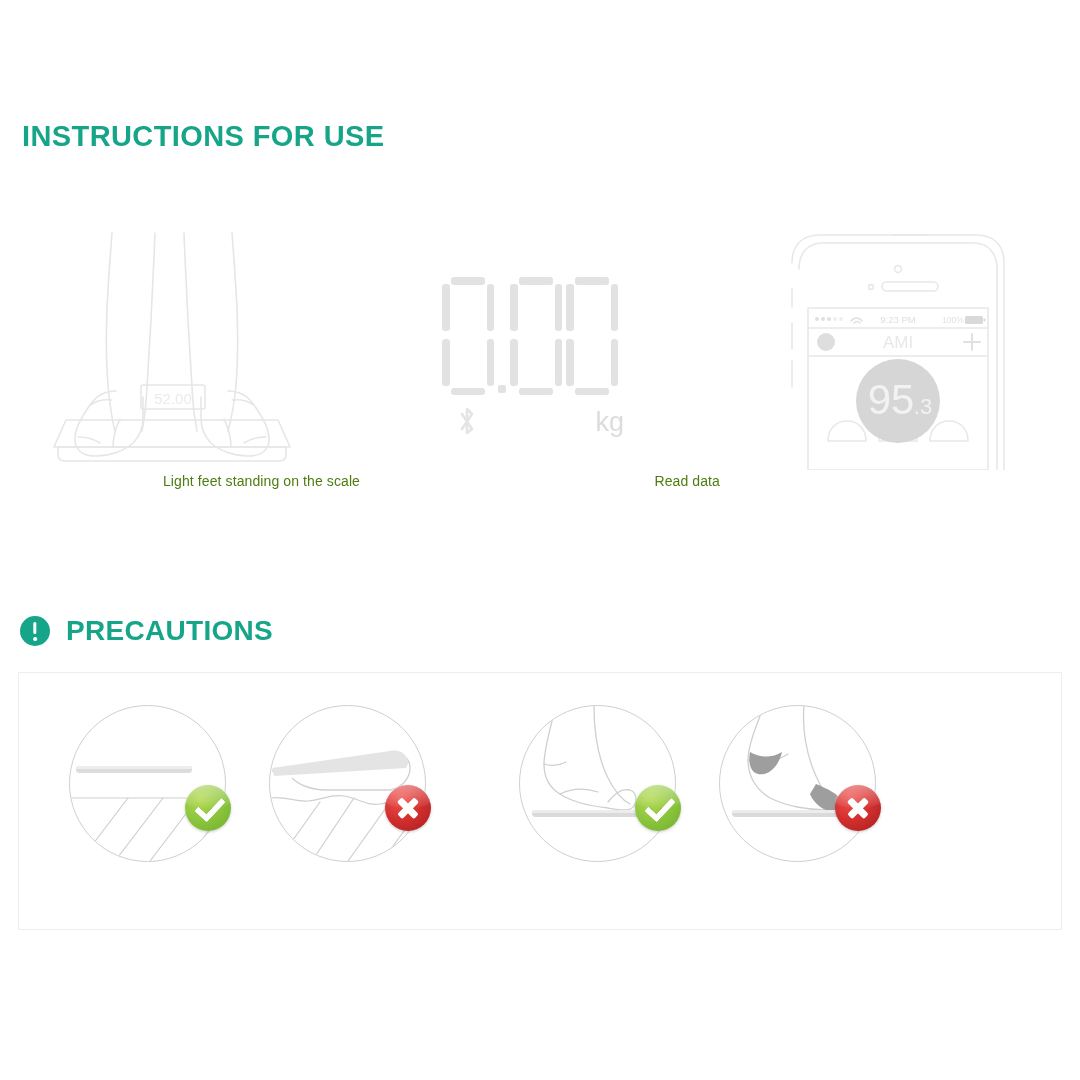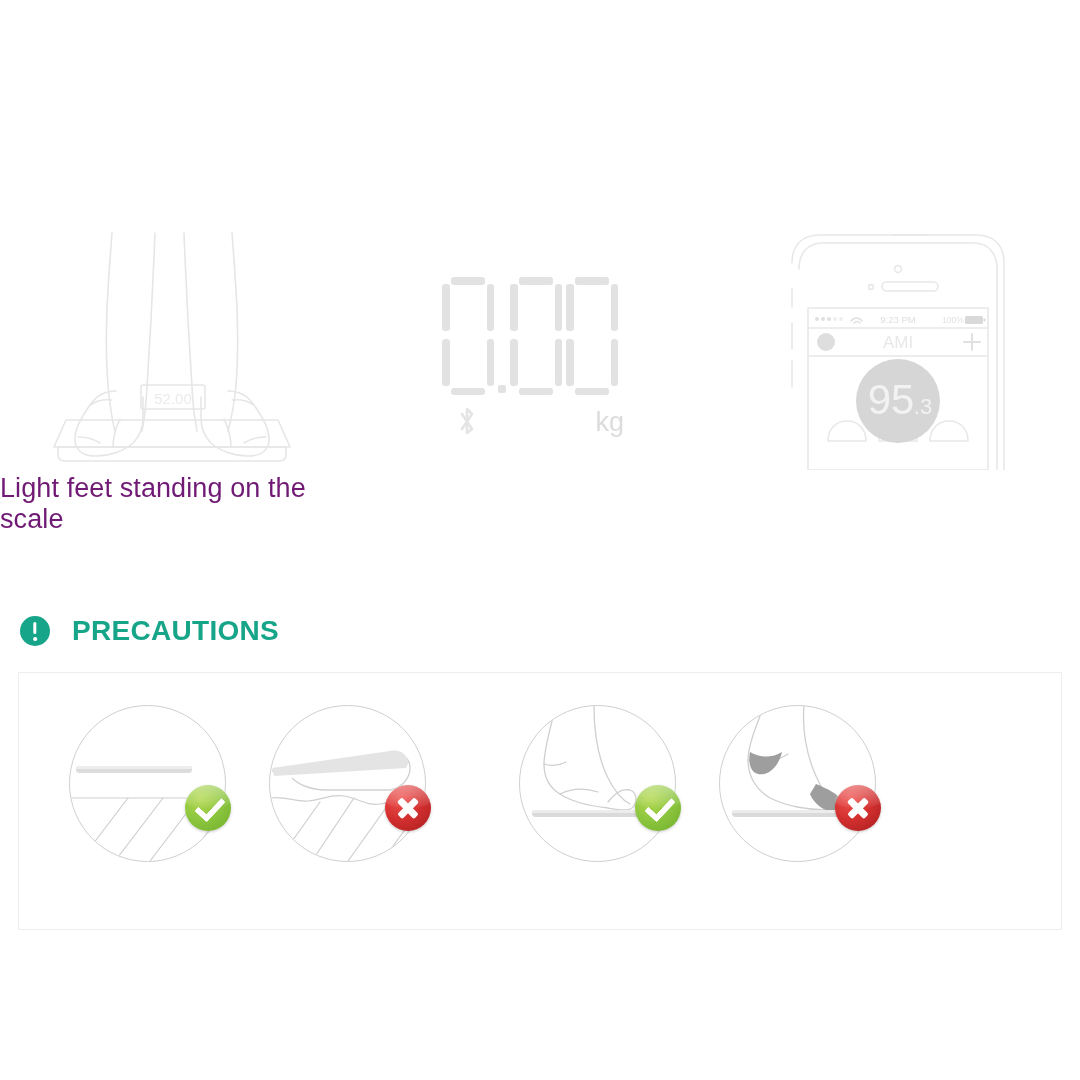--- a/index.html
+++ b/index.html
@@ -12,21 +12,21 @@
   .page{position:relative;width:1080px;height:1080px;}
 
   
   .h-instructions{
     position:absolute;left:22px;top:120px;
     font-size:29px;font-weight:bold;letter-spacing:.4px;
     color:#17a589;
   }
   .h-precautions-row{
     position:absolute;left:20px;top:615px;
-    display:flex;align-items:center;gap:22px;
+    display:flex;align-items:center;gap:16px;
   }
   .warn-icon{
     width:30px;height:30px;border-radius:50%;
     background:#17a589;position:relative;flex:0 0 auto;
   }
   .warn-icon:before{
     content:"";position:absolute;left:50%;top:6px;
     transform:translateX(-50%);
     width:3.4px;height:12px;border-radius:2px;background:#fff;
   }
@@ -38,22 +38,22 @@
   .h-precautions-text{
     font-size:28px;font-weight:bold;letter-spacing:.3px;color:#17a589;
   }
 
   
   .steps{position:absolute;left:0;top:215px;width:1080px;height:320px;
          display:flex;}
   .step{flex:1 1 0;position:relative;height:100%;}
   .step .art{position:absolute;left:0;right:0;top:0;height:255px;}
   .step .cap{
-    position:absolute;left:0;right:0;top:258px;text-align:left;
-    font-size:27px;color:#701a75;letter-spacing:.1px;
+    position:absolute;left:0;right:0;top:258px;text-align:right;
+    font-size:14px;color:#4d7c0f;letter-spacing:.1px;
   }
 
   
   .seg-wrap{position:absolute;left:50%;top:62px;transform:translateX(-50%);
             width:200px;height:175px;}
   .seg-digits{display:flex;align-items:flex-start;}
   .segd{position:relative;width:52px;height:118px;margin:0 2px;}
   .sg{position:absolute;background:#e2e2e2;border-radius:3px;}
   .sg.a{left:9px;top:0;width:34px;height:7.5px;}
   .sg.b{right:0;top:7px;width:7.5px;height:47px;}
@@ -99,20 +99,21 @@
   .xm2{transform:translate(-50%,-50%) rotate(-45deg);}
 
   .lbl-hidden{position:absolute;width:1px;height:1px;overflow:hidden;
      clip:rect(0 0 0 0);white-space:nowrap;}
 </style>
 </head>
 <body>
 
 <div class="page">
 
+  <div class="h-instructions">INSTRUCTIONS FOR USE</div>
 
   <div class="steps">
 
     <div class="step">
       <div class="art">
         <svg viewBox="0 0 360 255" width="100%" height="100%" preserveAspectRatio="xMidYMid meet">
           <g fill="none" stroke="#e6e6e6" stroke-width="1.6" stroke-linejoin="round" stroke-linecap="round">
 
             <path d="M112 18 C108 70 104 120 108 170 C110 192 112 205 115 216"></path>
             <path d="M155 18 C153 70 150 126 147 172 C146 192 144 206 142 216"></path>
@@ -177,20 +178,21 @@
             <span class="bt-ico">
               <svg width="22" height="34" viewBox="0 0 22 34" aria-hidden="true">
                 <path d="M6 9 L16 24 L11 28 L11 4 L16 9 L6 24" fill="none" stroke="#e4e4e4" stroke-width="2.6" stroke-linecap="round" stroke-linejoin="round"></path>
               </svg>
             </span>
             <span class="kg-lbl">kg</span>
           </div>
           <span class="lbl-hidden">0.00</span>
         </div>
       </div>
+      <div class="cap">Read data</div>
     </div>
 
     <div class="step">
       <div class="art">
         <svg viewBox="0 0 360 255" width="100%" height="100%" preserveAspectRatio="xMidYMid meet">
           <g fill="none" stroke="#e8e8e8" stroke-width="1.6" stroke-linejoin="round" stroke-linecap="round">
 
             <path d="M72 48 C72 30 82 20 100 20 L256 20 C274 20 284 30 284 48 L284 255"></path>
             <path d="M79 54 C79 38 88 28 102 28 L254 28 C268 28 277 38 277 54 L277 255"></path>
 

